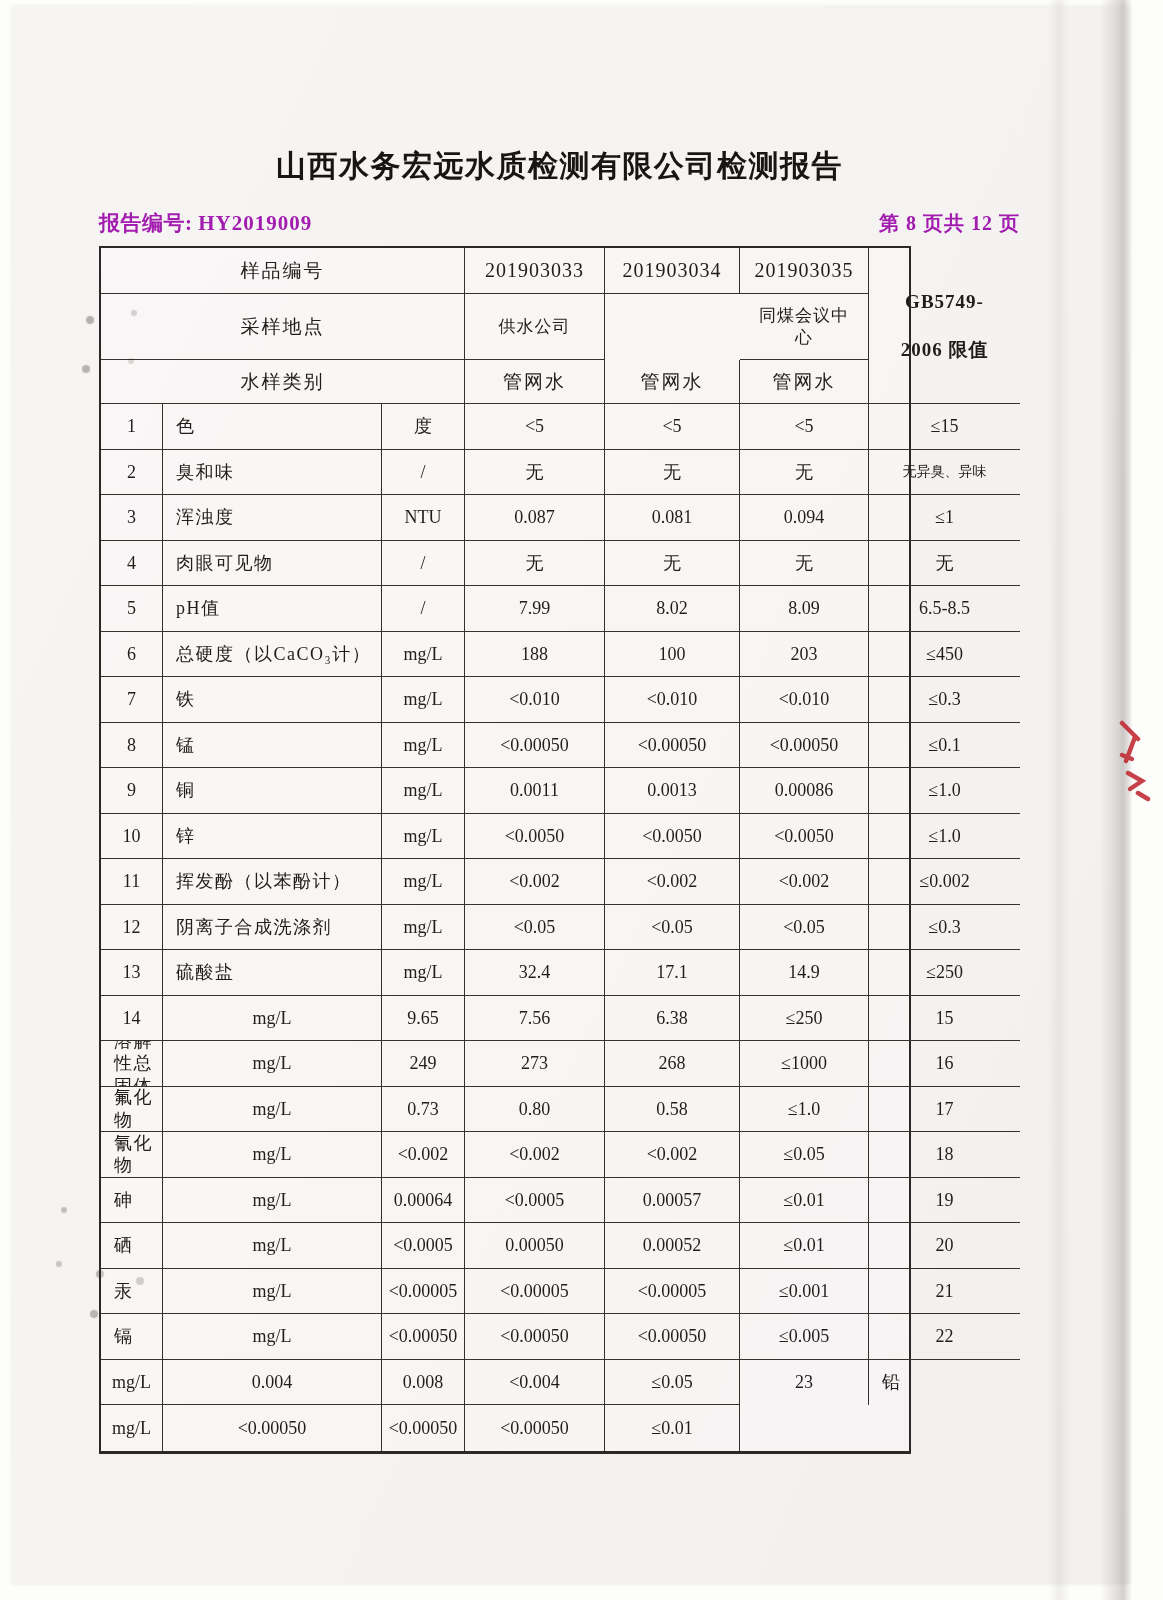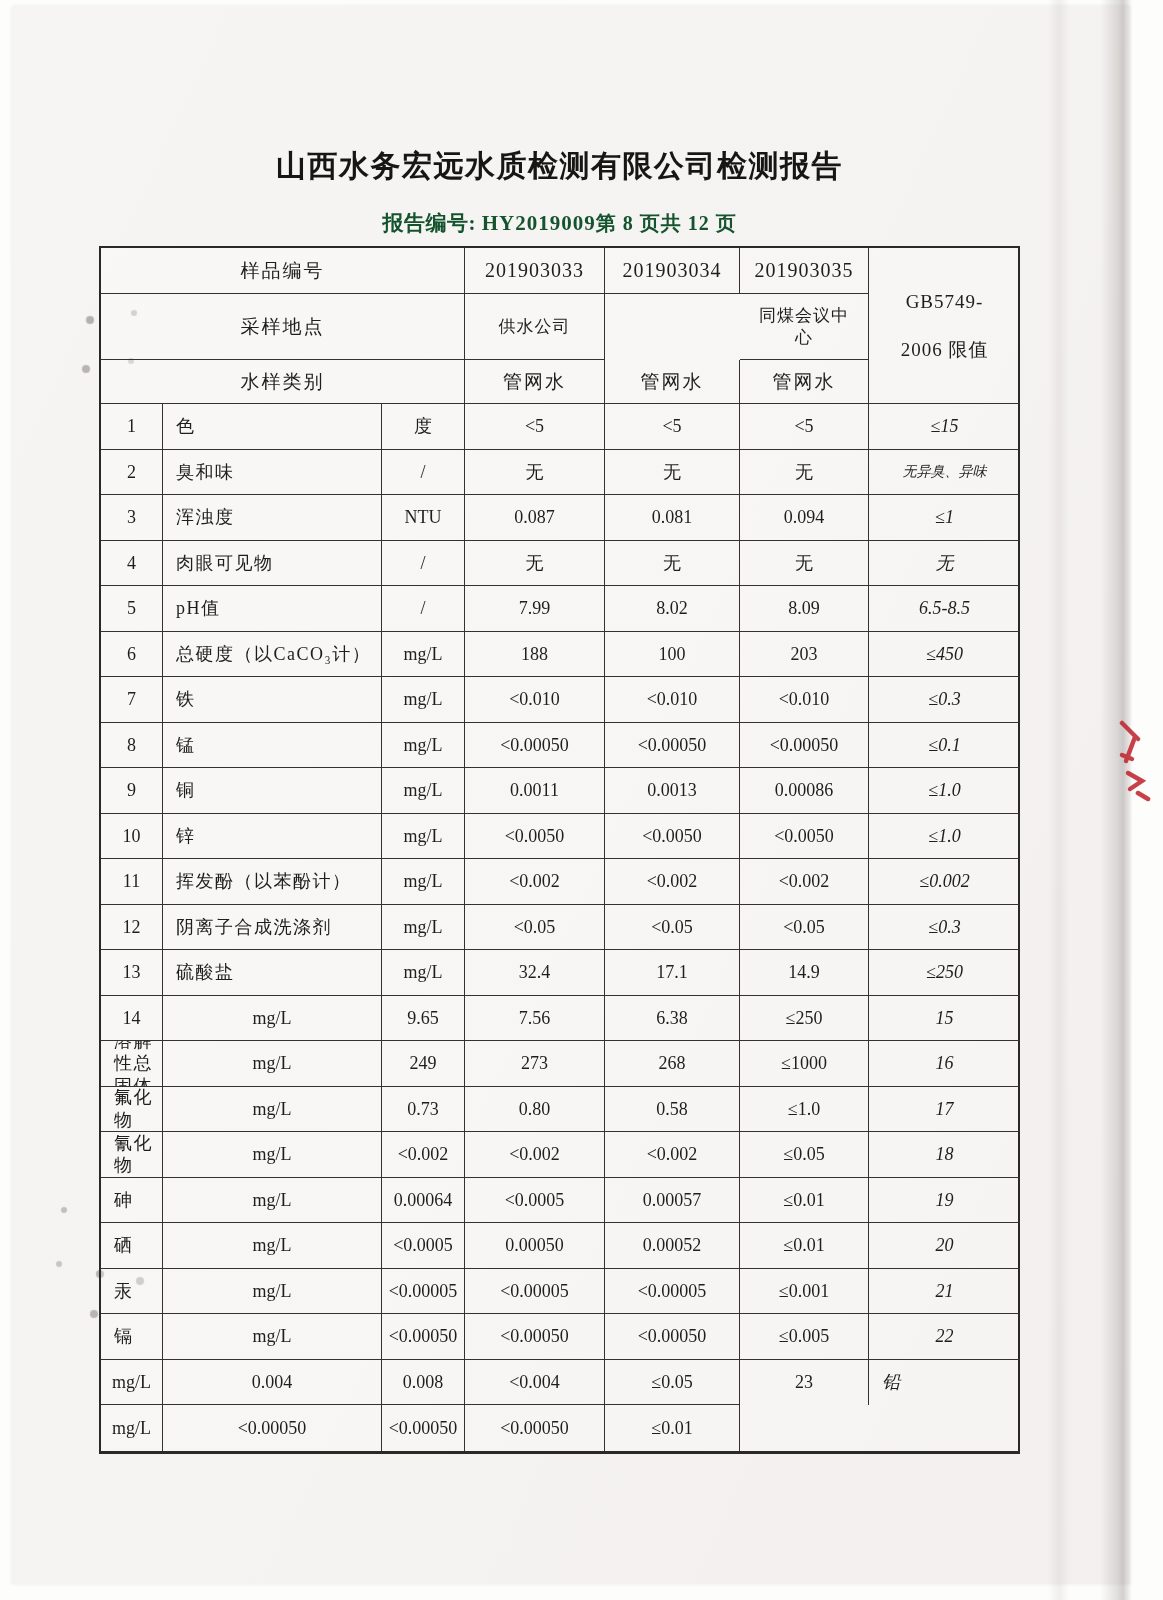--- a/index.html
+++ b/index.html
@@ -40,53 +40,53 @@
   .red-mark { position:absolute; left:1108px; top:715px; }
 
   
   .content { position:absolute; left:99px; top:8px; width:921px; }
   .title {
     margin-top:138px; text-align:center;
     font-family:"Liberation Sans","DejaVu Sans",sans-serif;
     font-weight:700; font-size:30px; letter-spacing:1.5px; color:#181614;
   }
   .meta-row {
-    margin-top:22px; display:flex; justify-content:center; align-items:flex-end;
-    font-weight:700; color:#14532d;
+    margin-top:22px; display:flex; justify-content:space-between; align-items:flex-end;
+    font-weight:700; color:#a21caf;
   }
   .report-no { font-size:21px; letter-spacing:.5px; }
   .report-no .num { font-weight:700; letter-spacing:1px; }
   .page-indicator { font-size:20px; letter-spacing:1px; }
 
   
   .table {
-    margin-top:9px; width:921px;
+    margin-top:9px; width:812px;
     border:2px solid #2b2927; border-bottom-width:3px;
     background:rgba(255,255,255,.25);
   }
   .thead, .tbody { display:grid; grid-template-columns:62px 219px 83px 140px 135px 129px 151px; }
   .thead { grid-template-rows:46px 66px 44px; }
   .tbody { grid-auto-rows:45.5px; }
   .cell {
     display:flex; align-items:center; justify-content:center;
     border-right:1.5px solid #34312f; border-bottom:1.5px solid #34312f;
     font-size:18px; color:#201e1c; text-align:center; line-height:1.25;
     overflow:hidden;
   }
   .thead .cell { font-size:19px; letter-spacing:2px; }
   .thead .cell.num { letter-spacing:1px; font-size:20px; }
   .c-span3 { grid-column:1 / 4; }
   .r1 { grid-row:1; } .r2 { grid-row:2; } .r3 { grid-row:3; }
   .c4 { grid-column:4; } .c5 { grid-column:5; } .c6 { grid-column:6; }
   .limit-head {
     grid-column:7; grid-row:1 / 4; border-right:none;
-    flex-direction:column; gap:24px; letter-spacing:1px !important; font-size:20px;
+    flex-direction:column; gap:24px; letter-spacing:1px !important; font-size:20px;font-weight:bold;
   }
   .loc span { display:inline-block; max-width:5.3em; font-size:17px; letter-spacing:1px; }
-  .tbody .cell:nth-child(7n) { border-right:none;font-style:italic; }
+  .tbody .cell:nth-child(7n) { border-right:none; }
   .tbody .cell:nth-last-child(-n+7) { border-bottom:none; }
   .name-cell { justify-content:flex-start; padding-left:13px; letter-spacing:1.5px; text-align:left; }
   .small-text { font-size:14px; letter-spacing:0; }
 </style>
 </head>
 <body>
 
 <div class="paper"></div>
 <div class="crease"></div>
 <div class="paper-edge-right"></div>

